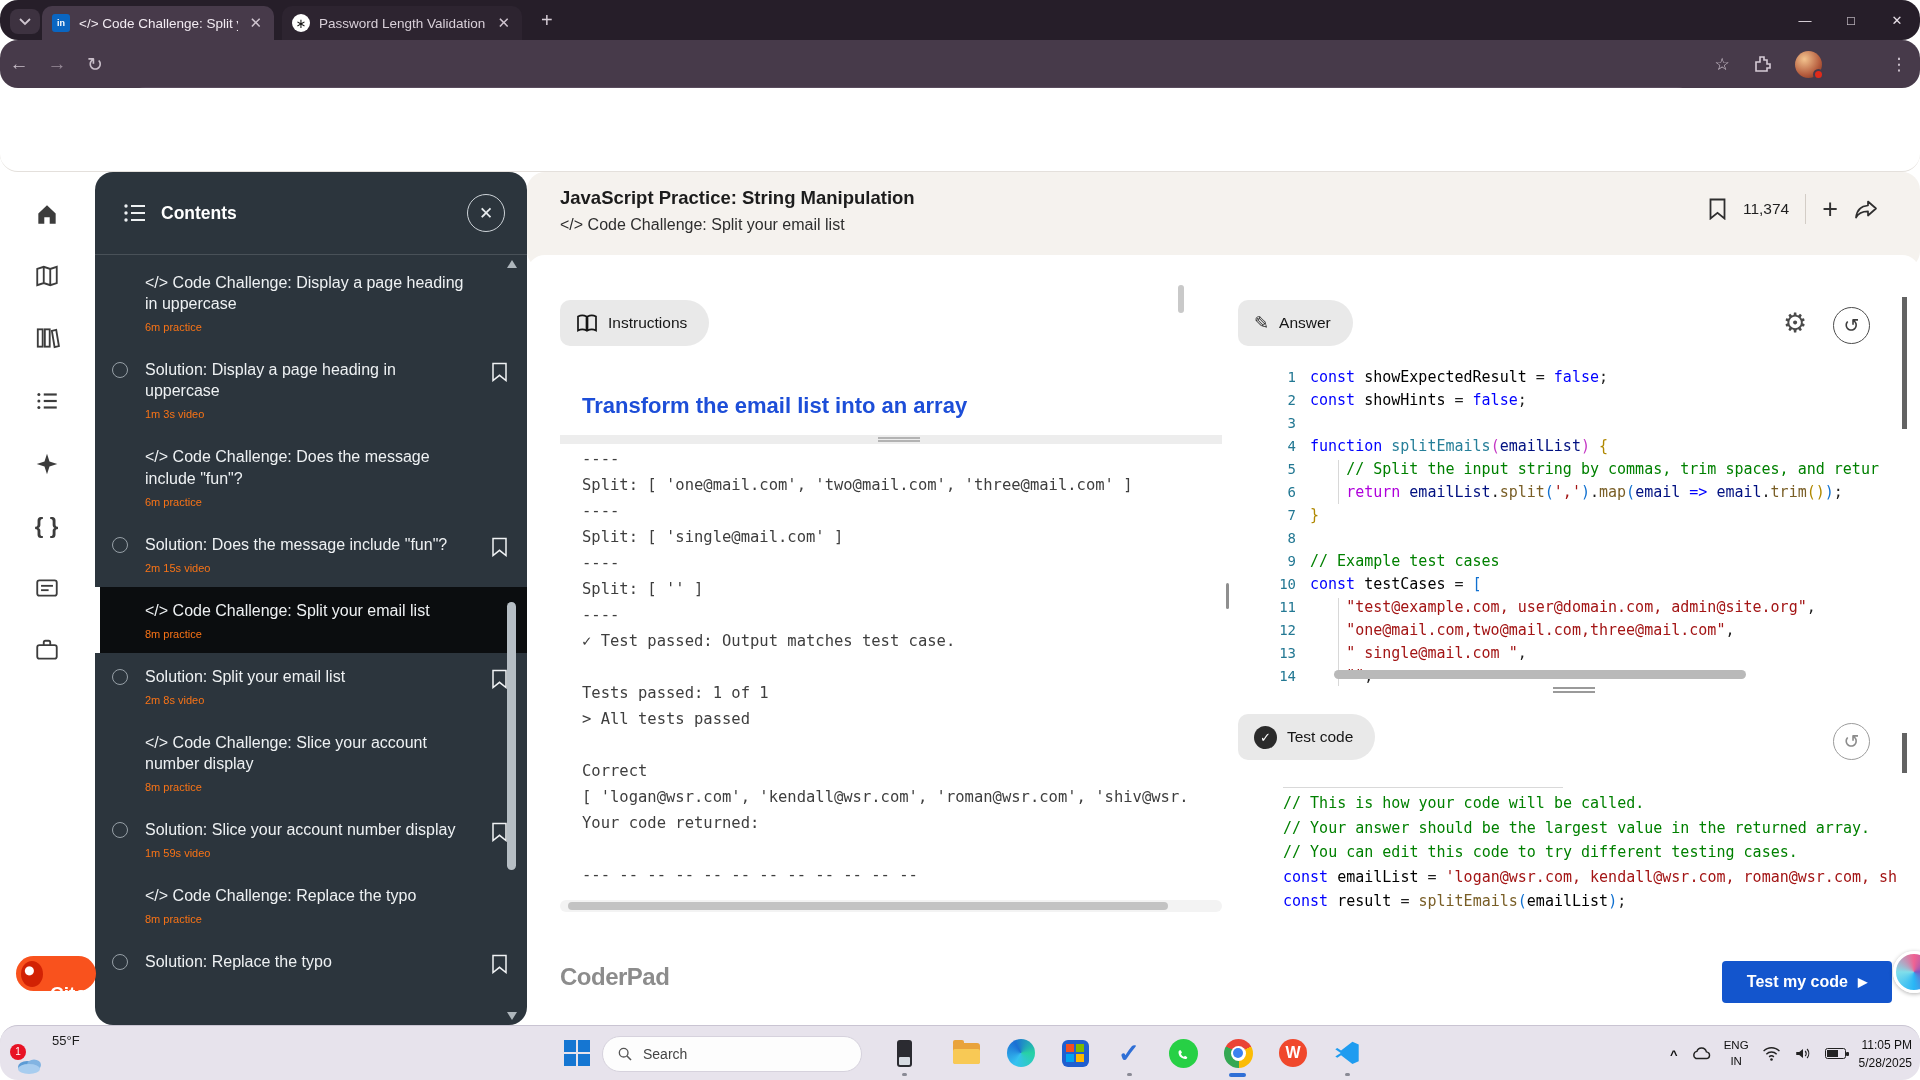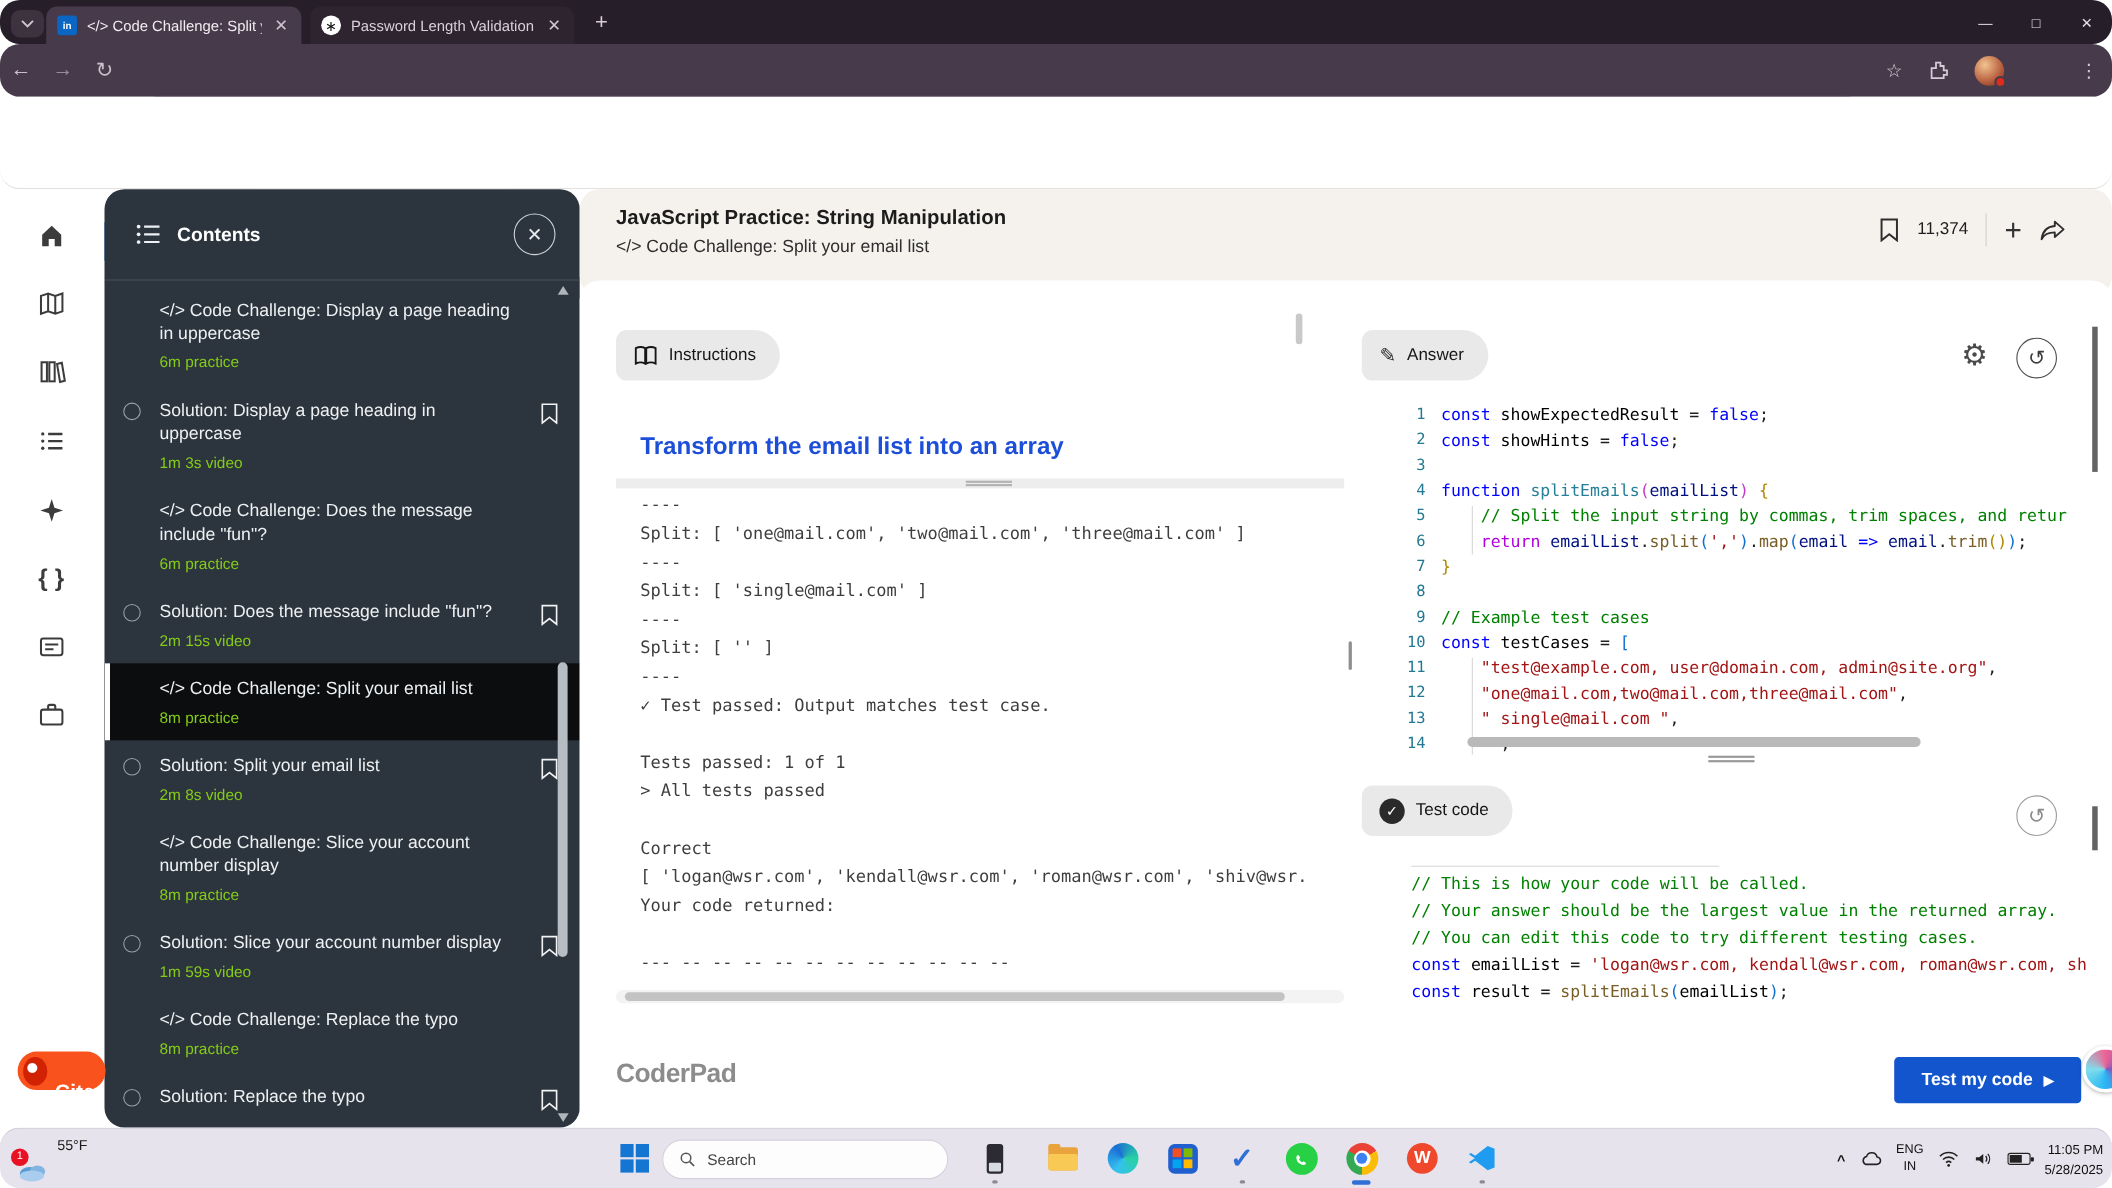--- a/index.html
+++ b/index.html
@@ -63,21 +63,21 @@
   #sb-title{color:#fff;font-size:17.5px;font-weight:bold;flex:1;}
   #sb-close{width:38px;height:38px;border-radius:50%;border:1.5px solid #cdd3d8;color:#e8ecef;font-size:17px;display:flex;align-items:center;justify-content:center;}
   #sb-items{position:absolute;left:0;top:83px;width:432px;height:770px;overflow:hidden;padding-top:4px;}
   .sb-item{display:flex;padding:13px 6px 13px 0;position:relative;}
   .sb-item.active{background:#0b0d0f;}
   .sb-item.active::before{content:"";position:absolute;left:0;top:0;bottom:0;width:5px;background:#fff;}
   .sb-rad{width:50px;flex:none;display:flex;justify-content:center;padding-top:3px;}
   .radio{width:16px;height:16px;border:1.5px solid #97a0a7;border-radius:50%;}
   .sb-tx{flex:1;padding-right:4px;}
   .sb-title{font-size:16px;color:#eef1f3;line-height:1.32;}
-  .sb-meta{font-size:14px;color:#84cc16;margin-top:7px;}
+  .sb-meta{font-size:11px;color:#f97316;margin-top:7px;}
   .sb-bk{width:44px;flex:none;display:flex;justify-content:center;padding-top:3px;}
   #sb-scroll{position:absolute;left:411px;top:86px;width:12px;height:764px;}
   .sb-arrow{position:absolute;left:1px;width:0;height:0;border-left:5px solid transparent;border-right:5px solid transparent;}
   #sb-up{top:2px;border-bottom:8px solid #aeb6bc;}
   #sb-down{bottom:2px;border-top:8px solid #aeb6bc;}
   #sb-thumb{position:absolute;left:1px;top:344px;width:9px;height:268px;border-radius:5px;background:#b6bec4;}
 
   
   #course-strip{left:527px;top:172px;width:1393px;height:97px;background:#f5f2ee;}
   #course-title{left:33px;top:15px;font-size:18.5px;font-weight:bold;color:#1c1c1c;position:absolute;}

